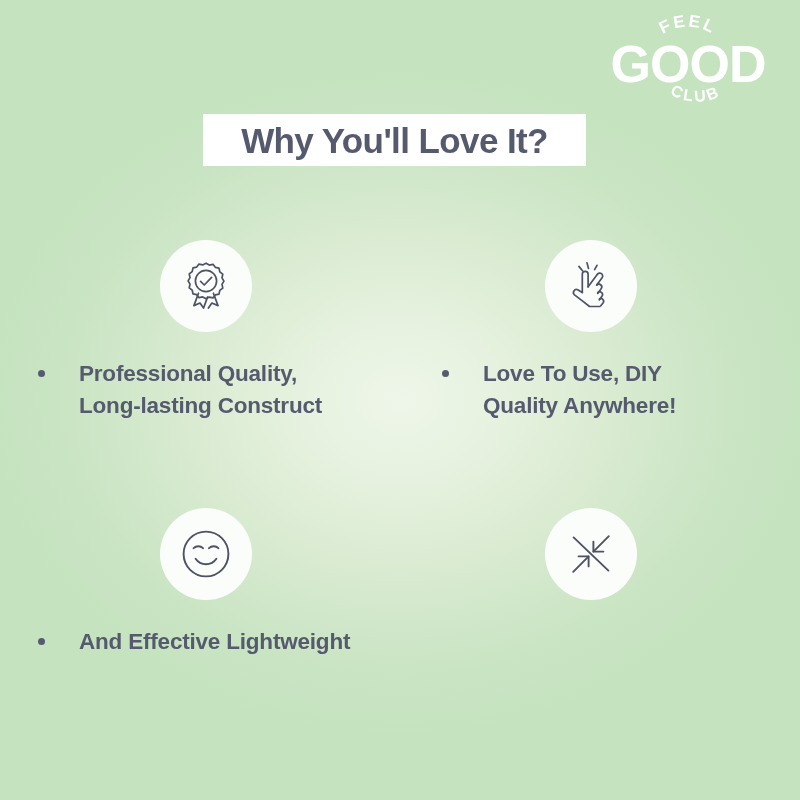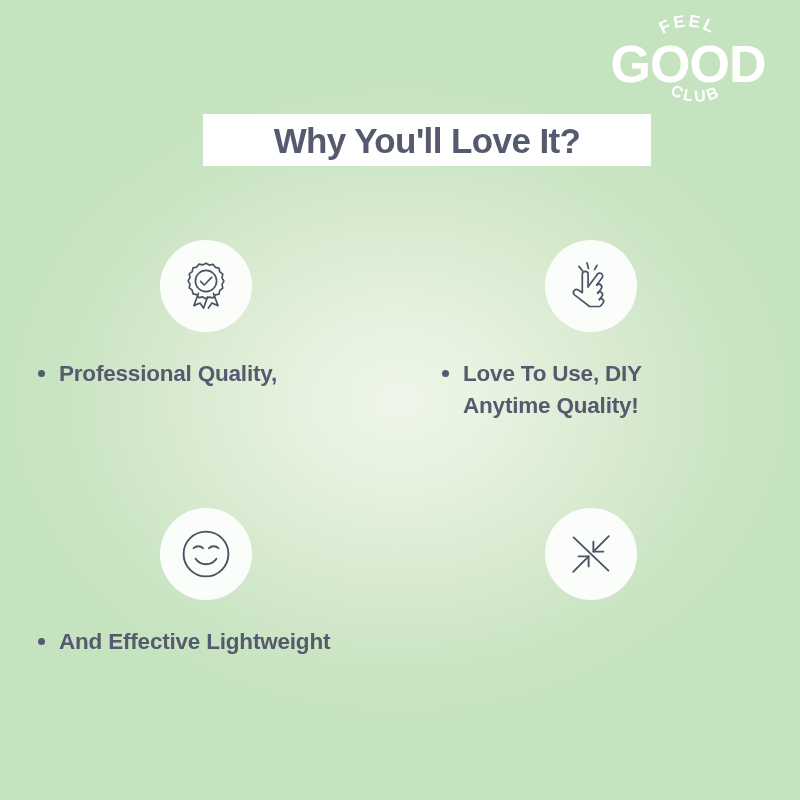--- a/index.html
+++ b/index.html
@@ -34,21 +34,21 @@
     height: 104px;
     color: #ffffff;
   }
   #logo svg { display:block; width:180px; height:104px; }
 
   
   #title-band {
     position: absolute;
     left: 203px;
     top: 114px;
-    width: 448px;
+    width: 383px;
     height: 52px;
     background: #ffffff;
     display: flex;
     align-items: center;
     justify-content: center;
   }
   #title-text {
     font-size: 35px;
     font-weight: 700;
     letter-spacing: -0.6px;
@@ -82,20 +82,21 @@
 
   .feature-text {
     margin-top: 26px;
     display: flex;
     align-items: flex-start;
     color: #555a6e;
     font-size: 22.5px;
     font-weight: 700;
     line-height: 1.42;
     letter-spacing: -0.2px;
+    gap: 20px;
   }
   .bullet {
     flex: 0 0 auto;
     width: 7px;
     height: 7px;
     border-radius: 50%;
     background: #555a6e;
     margin-top: 12px;
     margin-right: 14px;
     margin-left: 18px;
@@ -137,20 +138,21 @@
           <path d="M21.6 22.3 l3.7 3.7 7.3-7.6"></path>
           <path d="M19.5 34.2 l-4.6 12.4 6.1-2.6 3.5 5.1 4.1-11.1"></path>
           <path d="M34.4 34.2 l4.6 12.4-6.1-2.6-3.5 5.1"></path>
         </svg>
       </span>
     </div>
     <div class="feature-text">
       <span class="bullet"></span>
       <div class="feature-lines">
         <span>Professional Quality,</span>
+        <span>Long-lasting Construct</span>
       </div>
     </div>
   </div>
 
   <div class="feature col-right row-top">
     <div class="icon-circle">
       <span>
         <svg width="54" height="54" viewBox="0 0 54 54" fill="none" stroke="#4e5264" stroke-width="1.7" stroke-linecap="round" stroke-linejoin="round">
           <path d="M24.5 9.5 l-1.5-5.6"></path>
           <path d="M18.5 11.8 l-3.6-4.4"></path>
@@ -162,21 +164,21 @@
           <path d="M33.7 33.6 a2.8 2.8 0 0 1 4.4 3.4 l-2.8 3.9"></path>
           <path d="M35.3 40.1 a2.7 2.7 0 0 1 3.9 3.6 l-2.4 3.1"></path>
           <path d="M18.3 33.5 l-4.6-2.7 a3 3 0 0 0-3.2 5 l8.2 6.4 6.8 5.3 h10.3"></path>
         </svg>
       </span>
     </div>
     <div class="feature-text">
       <span class="bullet"></span>
       <div class="feature-lines">
         <span>Love To Use, DIY</span>
-        <span>Anytime Quality!</span>
+        <span>Quality Anywhere!</span>
       </div>
     </div>
   </div>
 
   <div class="feature col-left row-bottom">
     <div class="icon-circle">
       <span>
         <svg width="54" height="54" viewBox="0 0 54 54" fill="none" stroke="#4e5264" stroke-width="1.9" stroke-linecap="round" stroke-linejoin="round">
           <circle cx="27" cy="27" r="22.4"></circle>
           <path d="M14.6 21.2 a6.6 6.6 0 0 1 9.4 0"></path>

